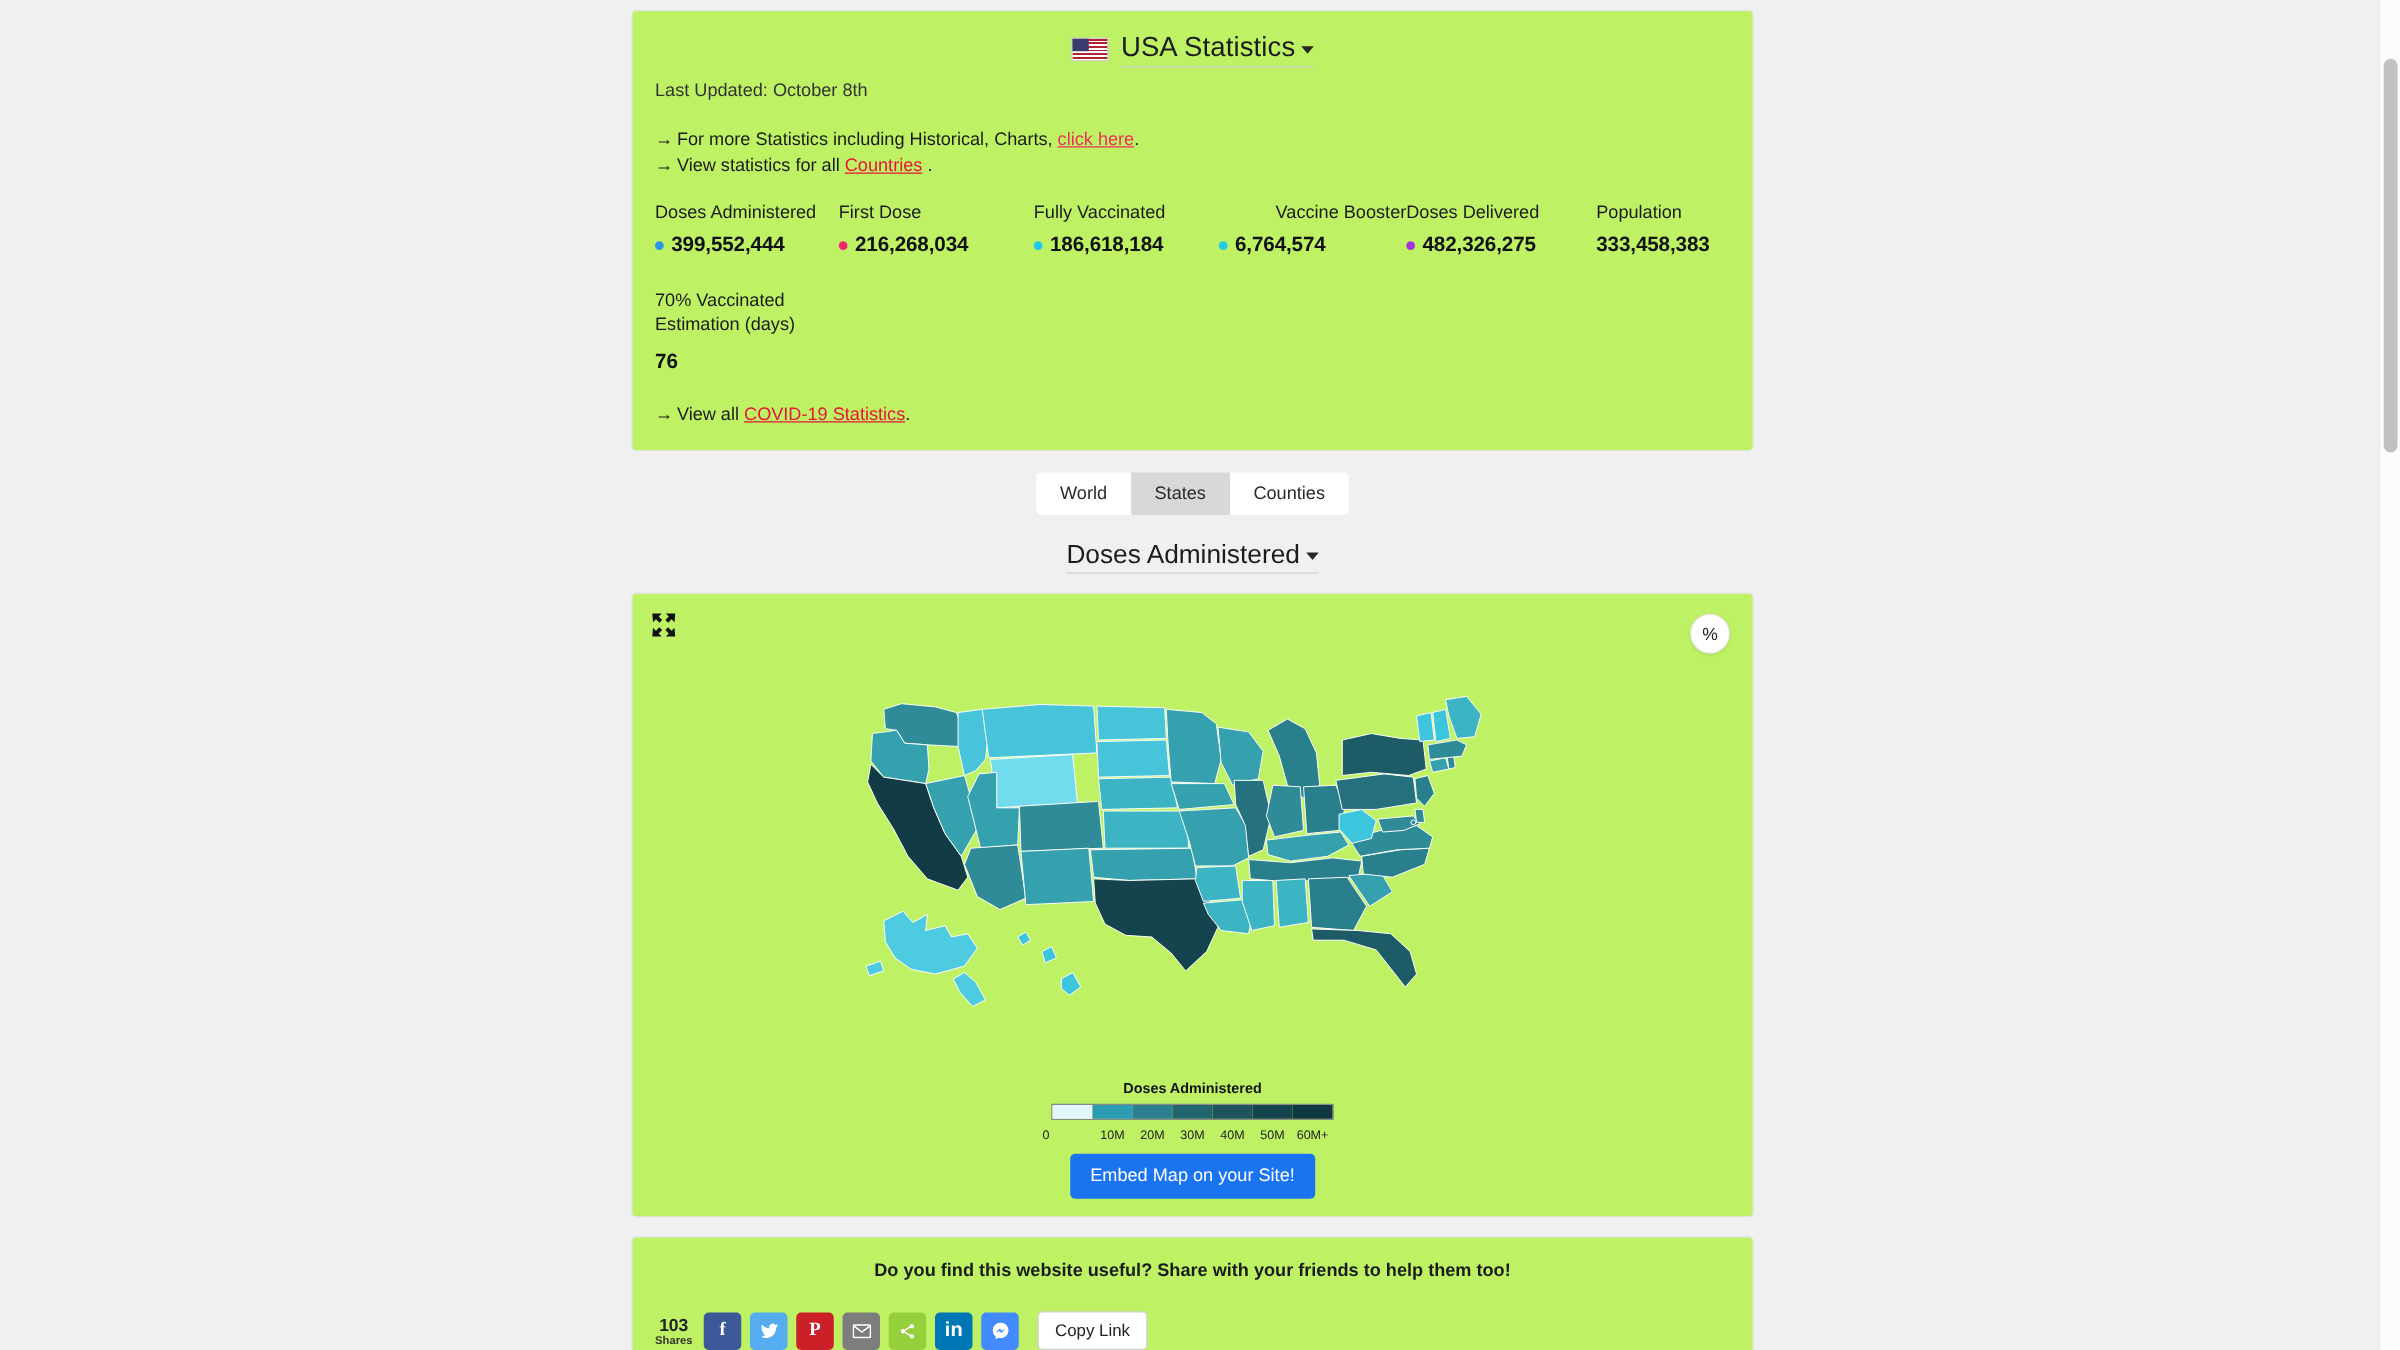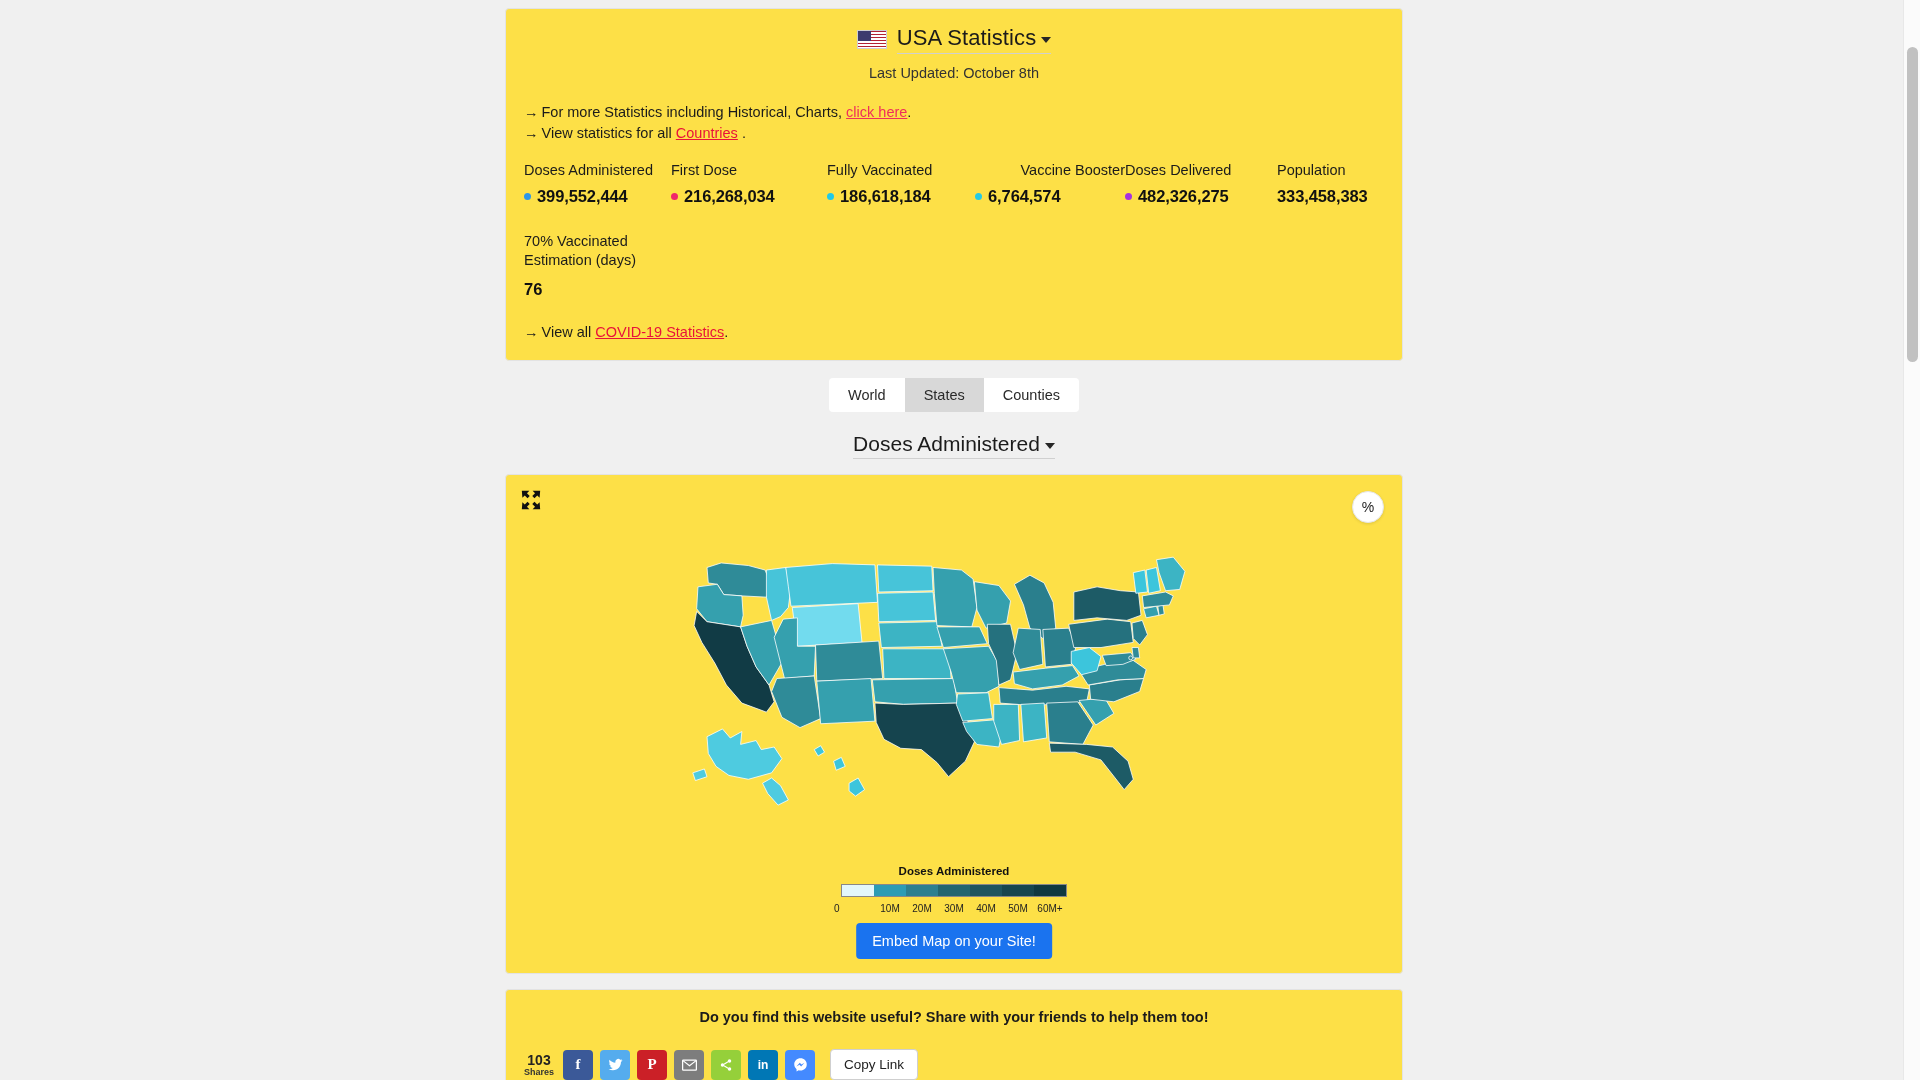--- a/index.html
+++ b/index.html
@@ -30,21 +30,21 @@
   }
 
   
   .column {
     position: absolute;
     left: 505px; top: 0;
     width: 898px;
   }
 
   .card {
-    background: #fde047;
+    background: #bef264;
     border: 1px solid #e3e3e3;
     border-radius: 4px;
   }
 
   
   .stats-card { margin-top: 8px; padding: 16px 18px 20px 18px; }
 
   .title-row {
     display: flex; align-items: center; justify-content: center;
     gap: 10px;
@@ -71,21 +71,21 @@
   }
   .caret {
     display: inline-block; margin-left: 5px;
     width: 0; height: 0;
     border-left: 5px solid transparent;
     border-right: 5px solid transparent;
     border-top: 6px solid #262626;
     vertical-align: 2px;
   }
   .last-updated {
-    text-align: center; font-size: 14.5px; color: #333;
+    font-size: 14.5px; color: #333;
     margin-top: 11px;
   }
 
   .bullet-lines { margin-top: 21px; }
   .bullet-line {
     font-size: 14.5px; color: #1b1b1b; line-height: 20px;
     margin-bottom: 1px;
   }
   .arrow { font-weight: bold; margin-right: 3px; }
   .link-red {
@@ -497,21 +497,21 @@
             </svg>
         </div>
         <div class="sbtn" style="background:#95d03a;">
           <svg width="14" height="14" viewBox="0 0 24 24" fill="#fff">
               <circle cx="18" cy="5" r="3"></circle>
               <circle cx="6" cy="12" r="3"></circle>
               <circle cx="18" cy="19" r="3"></circle>
               <path d="M8.6 10.6 L15.5 6.4 M8.6 13.4 L15.5 17.6" stroke="#fff" stroke-width="2"></path>
             </svg>
         </div>
-        <div class="sbtn" style="background:#0077b5;font-size:12px;font-weight:bold;text-align:center;">in</div>
+        <div class="sbtn" style="background:#0077b5;font-size:16px;font-weight:bold;text-align:center;">in</div>
         <div class="sbtn" style="background:#448aff;">
           <svg width="15" height="15" viewBox="0 0 24 24" fill="#fff">
               <path d="M12 2C6.3 2 2 6.2 2 11.7c0 3.1 1.4 5.9 3.7 7.7V23l3.4-1.9c.9.3 1.9.4 2.9.4 5.7 0 10-4.2 10-9.7S17.7 2 12 2zm1 13.1-2.6-2.7-5 2.7 5.5-5.8 2.6 2.7 4.9-2.7-5.4 5.8z"></path>
             </svg>
         </div>
         <button class="copy-link">Copy Link</button>
       </div>
 
     </div>
 

